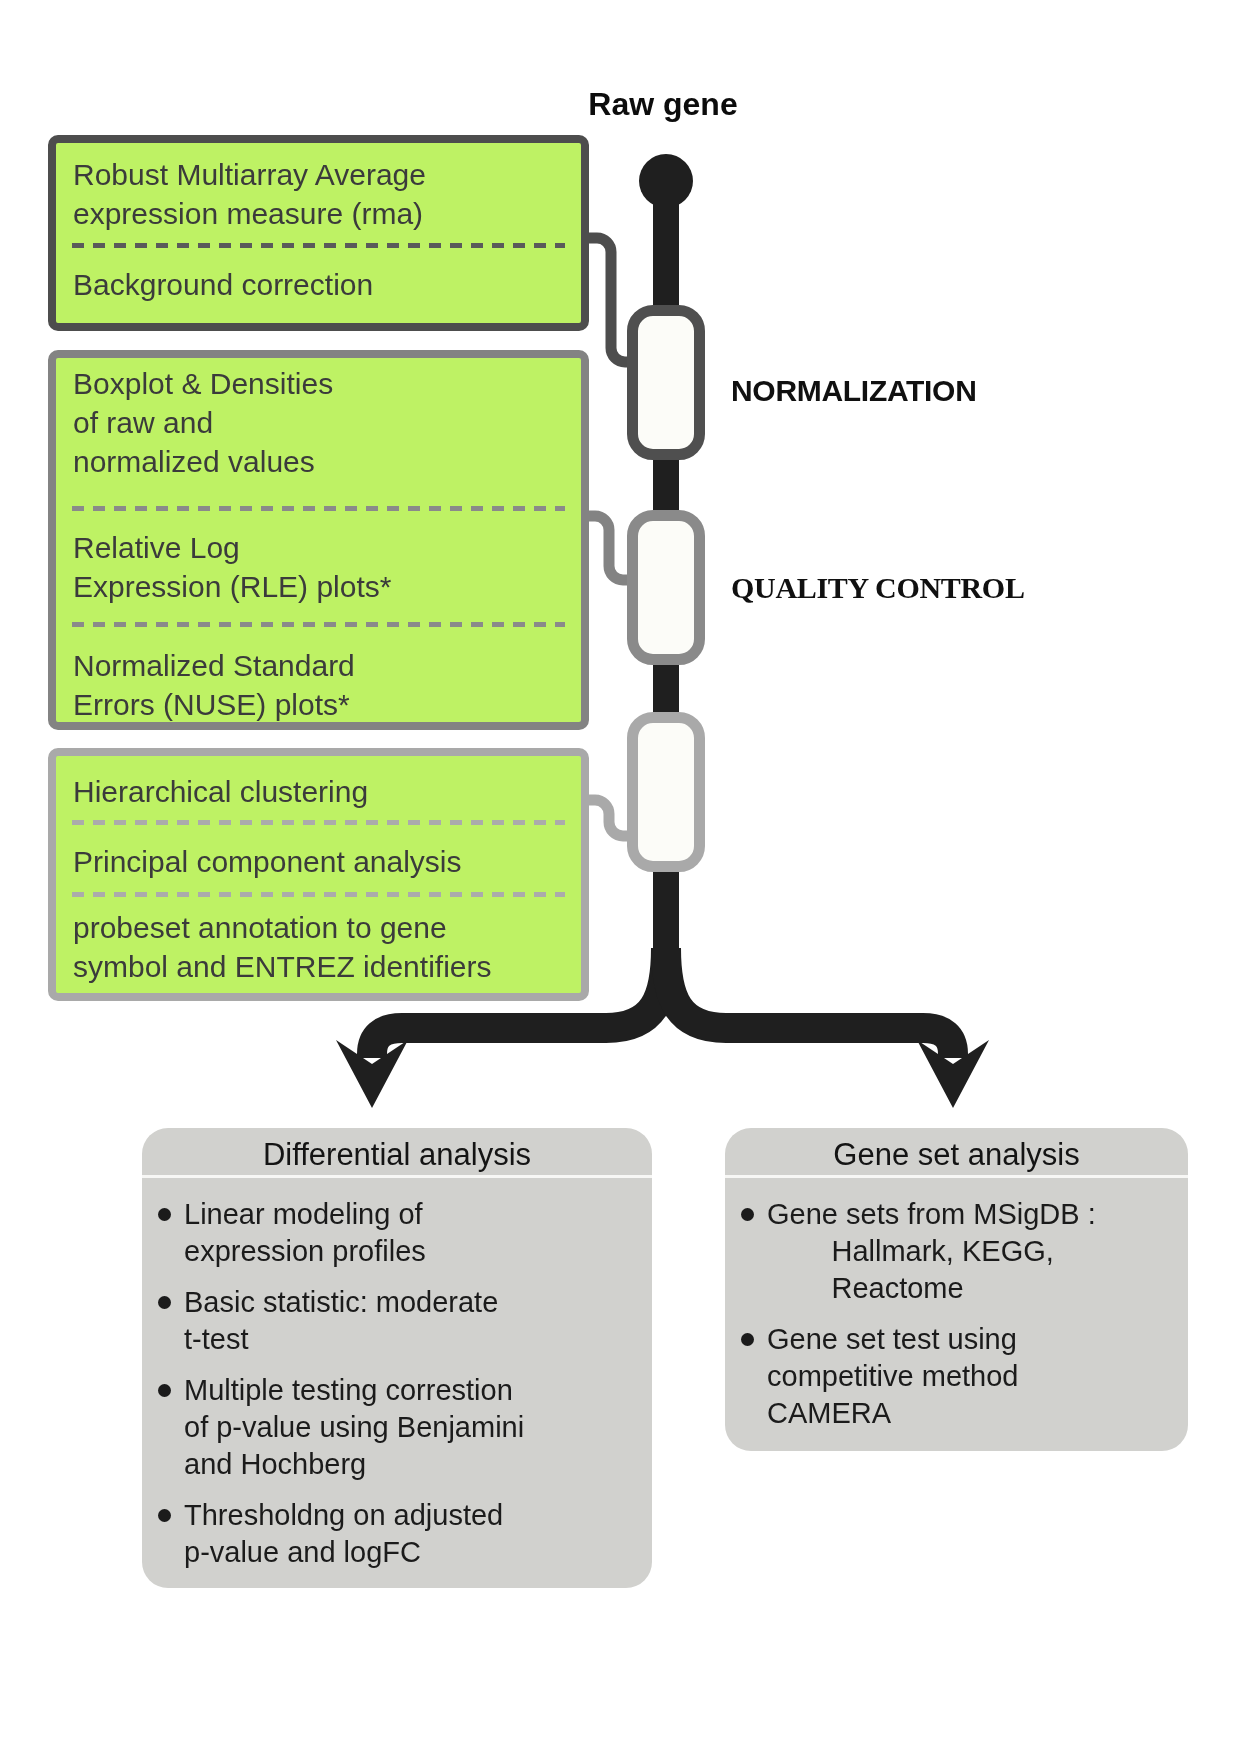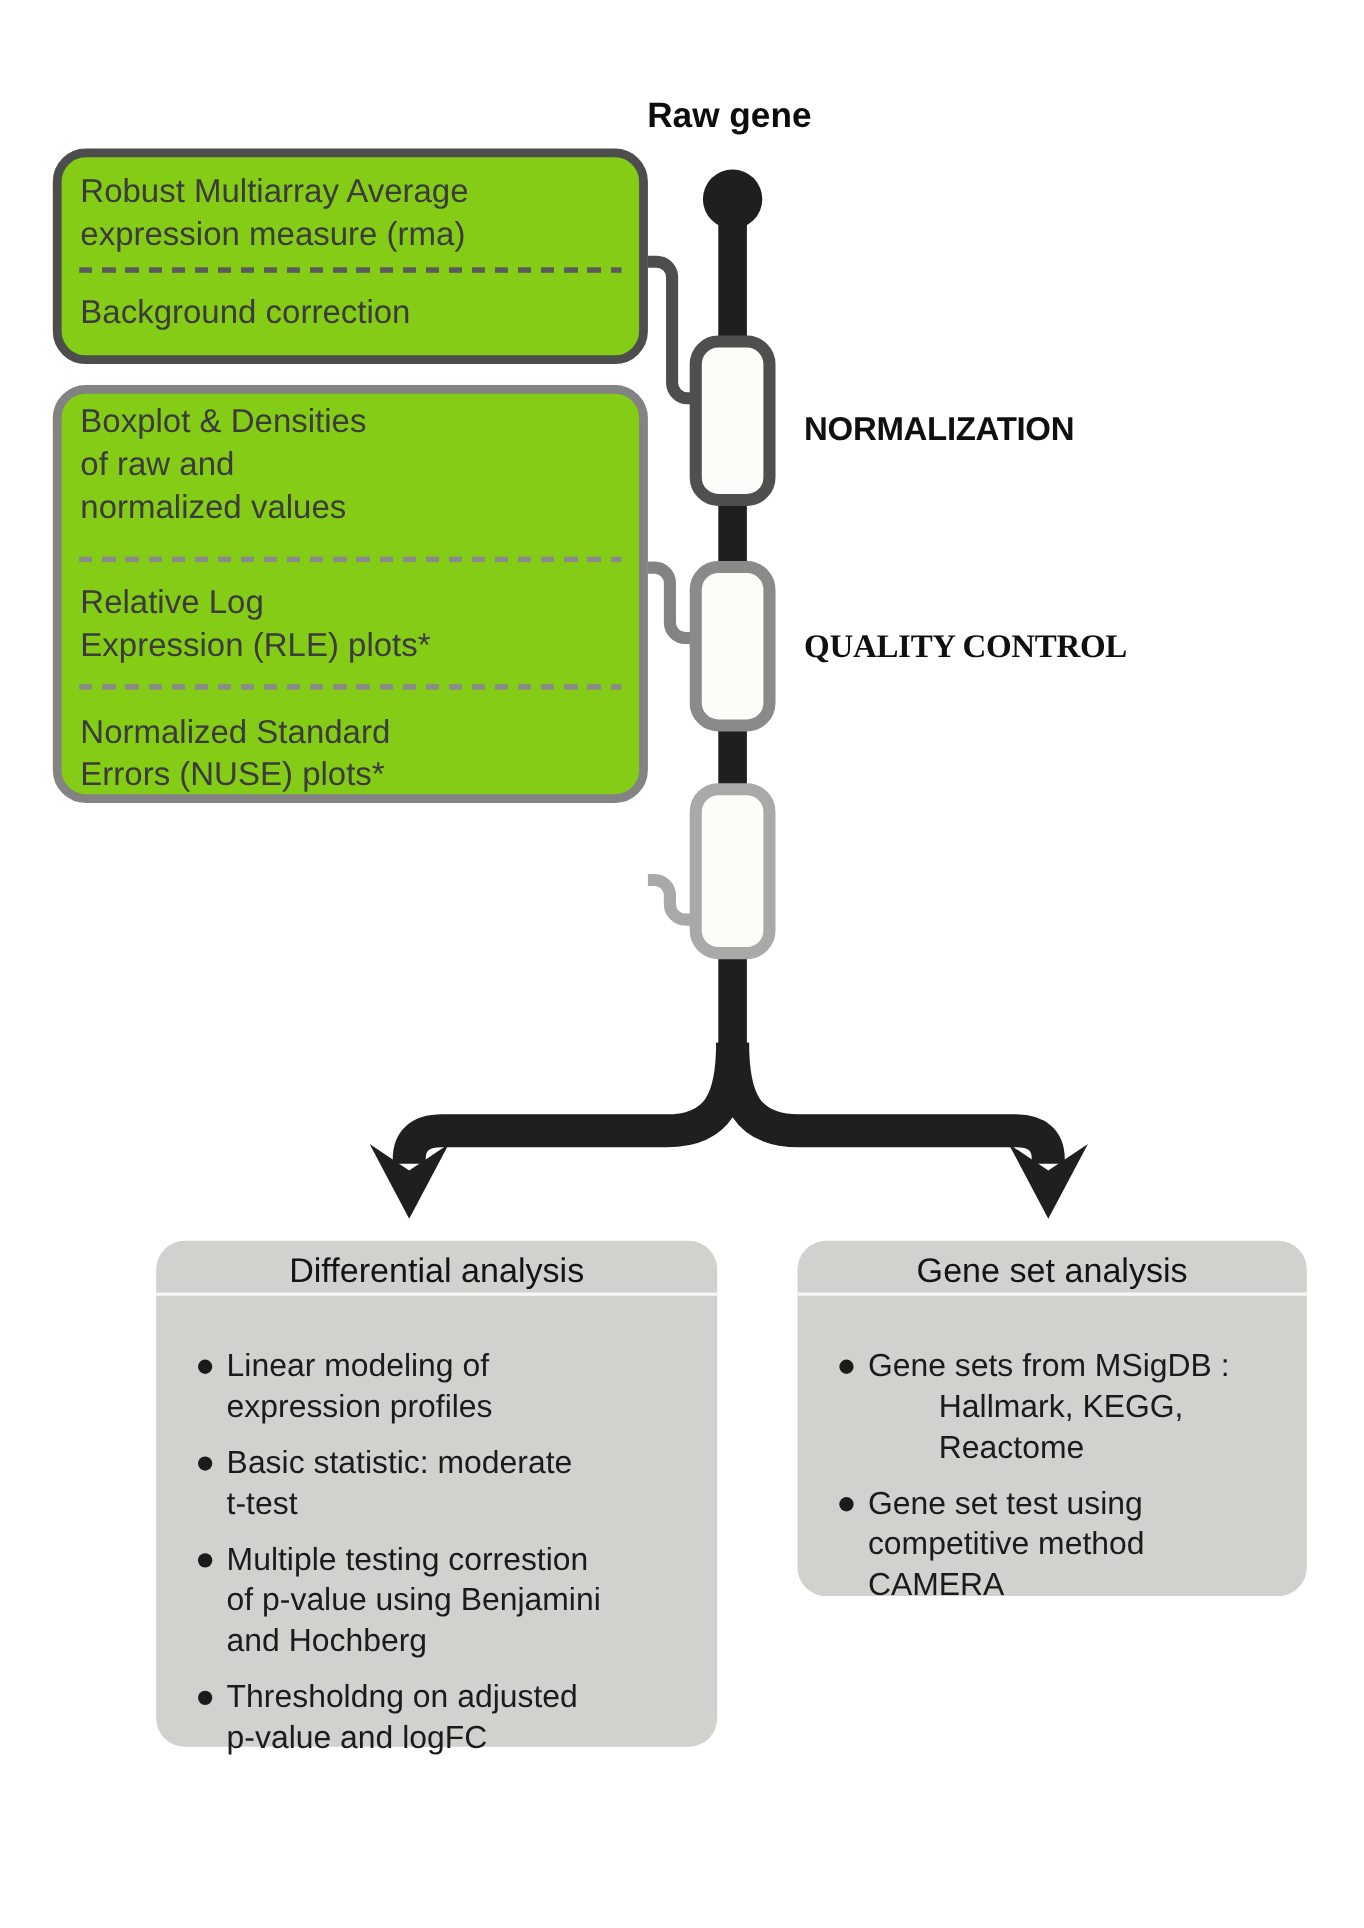--- a/index.html
+++ b/index.html
@@ -11,21 +11,21 @@
   }
   .svg-layer { position:absolute; left:0; top:0; width:1240px; height:1753px; z-index:1; pointer-events:none; }
 
   
   .raw-title {
     position:absolute; left:548px; top:86px; width:230px; z-index:4;
     font-size:32px; font-weight:bold; color:#0c0c0c; text-align:center;
   }
 
   
-  .sbox { position:absolute; left:48px; width:541px; background:#84cc16; border-radius:30px; z-index:2; }
+  .sbox { position:absolute; left:48px; width:541px; background:#bef264; border-radius:10px; z-index:2; }
   .sbox1 { top:135px; height:196px; border:8px solid #4d4d4d; }
   .sbox2 { top:350px; height:380px; border:8px solid #838383; }
   .sbox3 { top:748px; height:253px; border:8px solid #a9a9a9; }
   .sitem {
     position:absolute; left:17px; right:10px;
     font-size:30px; line-height:39px; color:#3b3b3b; white-space:pre-line;
   }
   .dash {
     position:absolute; left:16px; right:16px; height:5px;
   }
@@ -49,21 +49,21 @@
   .lbl3 { top:767px; }
 
   
   .bbox { position:absolute; background:#d1d1ce; border-radius:26px; z-index:2; }
   .bbox-left  { left:142px; top:1128px; width:510px; height:460px; }
   .bbox-right { left:725px; top:1128px; width:463px; height:323px; }
   .bhead {
     height:50px; line-height:54px; text-align:center;
     font-size:31px; color:#141414; border-bottom:3px solid #f7f7f5;
   }
-  .blist { list-style:none; padding:18px 8px 0 38px;margin-top:28px; }
+  .blist { list-style:none; padding:18px 8px 0 16px; }
   .bullet { display:flex; gap:13px; margin-bottom:14px; }
   .bdot { flex:0 0 13px; width:13px; height:13px; border-radius:50%; background:#1b1b1b; margin-top:12px; }
   .btext { font-size:29px; line-height:37px; color:#1b1b1b; white-space:pre-wrap; }
 </style>
 </head>
 <body>
 
 <div class="canvas">
 
   <svg class="svg-layer" viewBox="0 0 1240 1753">
@@ -92,20 +92,28 @@
 of raw and
 normalized values</div>
     <div class="dash dash2" style="top:148px"></div>
     <div class="sitem" style="top:170px">Relative Log
 Expression (RLE) plots*</div>
     <div class="dash dash2" style="top:264px"></div>
     <div class="sitem" style="top:288px">Normalized Standard
 Errors (NUSE) plots*</div>
   </div>
 
+  <div class="sbox sbox3">
+    <div class="sitem" style="top:16px">Hierarchical clustering</div>
+    <div class="dash dash3" style="top:64px"></div>
+    <div class="sitem" style="top:86px">Principal component analysis</div>
+    <div class="dash dash3" style="top:136px"></div>
+    <div class="sitem" style="top:152px">probeset annotation to gene
+symbol and ENTREZ identifiers</div>
+  </div>
 
   <div class="node node1"></div>
   <div class="node node2"></div>
   <div class="node node3"></div>
 
   <div class="stage-label lbl1">NORMALIZATION</div>
   <div class="stage-label lbl2">QUALITY CONTROL</div>
 
   <div class="bbox bbox-left">
     <div class="bhead">Differential analysis</div>

